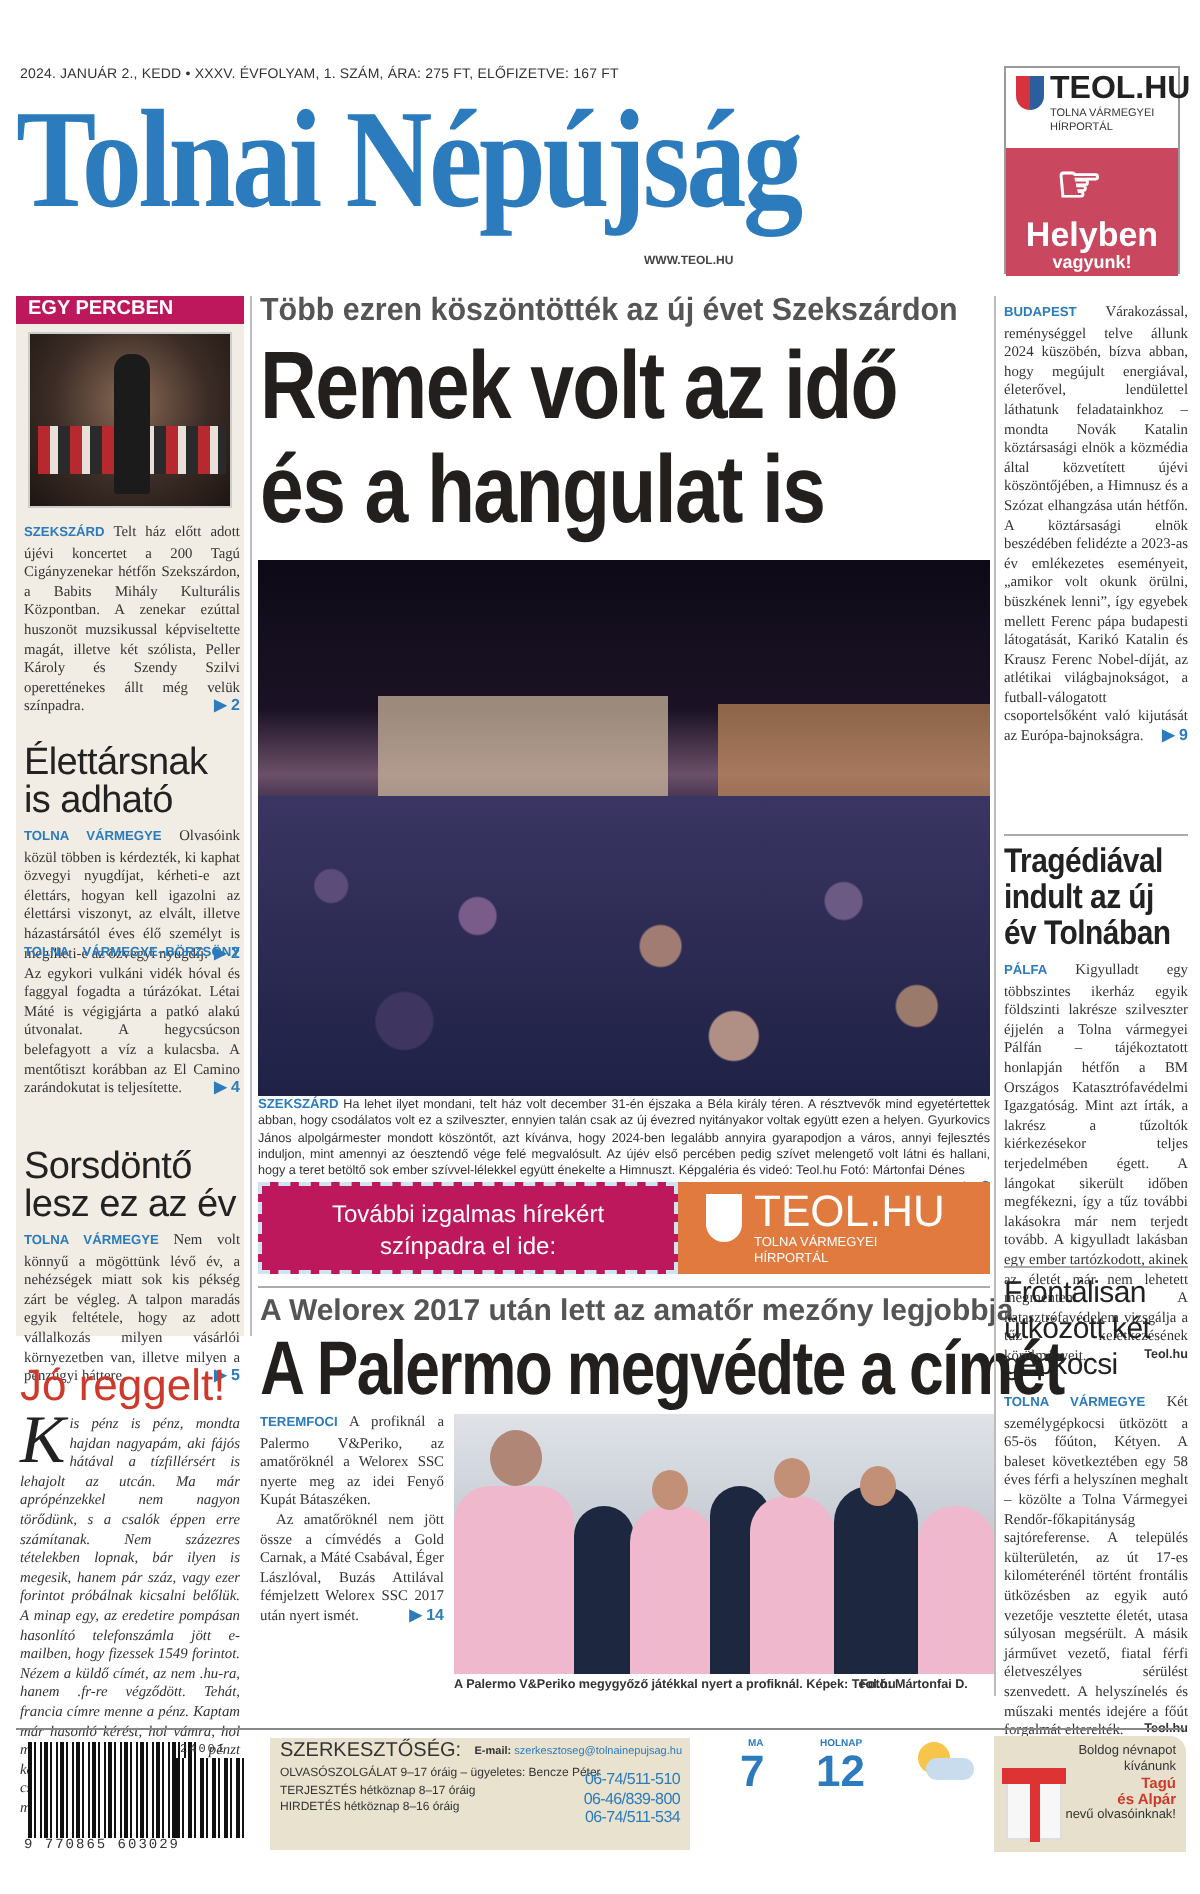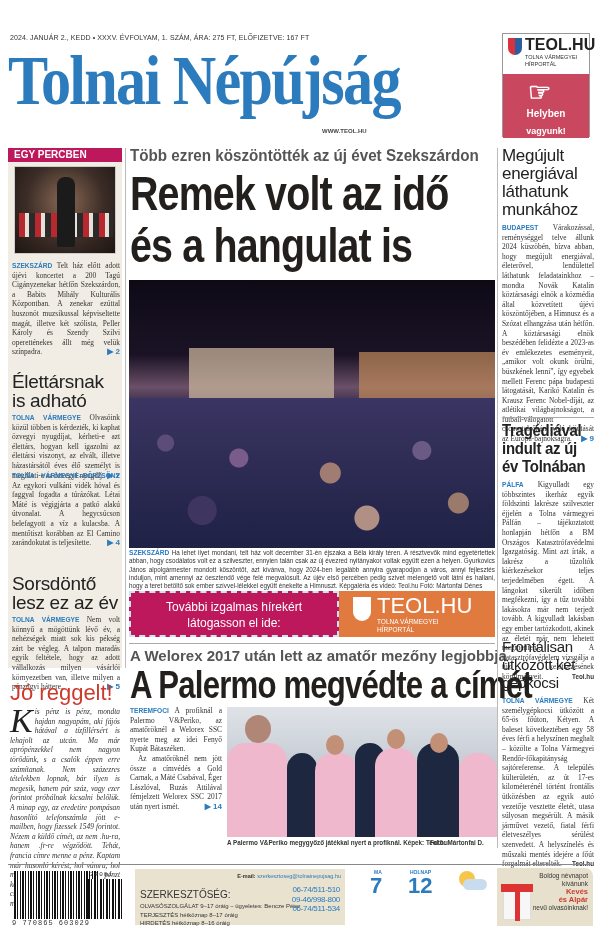--- a/index.html
+++ b/index.html
@@ -8,21 +8,21 @@
 .dateline{left:10px;top:34px;font-family:"Liberation Sans",sans-serif;font-size:7px;color:#333;letter-spacing:0.1px}
 .masthead{left:8px;top:40px;font-family:"Liberation Serif",serif;font-weight:bold;font-size:70px;color:#2b7bbd;letter-spacing:-2px;transform:scaleX(0.86);transform-origin:left top;line-height:82px;white-space:nowrap}
 .www{left:322px;top:128px;font-family:"Liberation Sans",sans-serif;font-size:6px;font-weight:bold;color:#444}
 .teol-box{left:502px;top:33px;width:88px;height:104px;border:1px solid #999;background:#fff}
 .teol-top{height:40px;position:relative;padding:3px 4px}
 .teol-shield{position:absolute;left:5px;top:4px;width:14px;height:17px;background:linear-gradient(90deg,#d7333f 50%,#2b5e9e 50%);border-radius:0 0 7px 7px}
 .teol-name{position:absolute;left:22px;top:2px;font-family:"Liberation Sans",sans-serif;font-weight:bold;font-size:16px;color:#222}
 .teol-sub{position:absolute;left:22px;top:20px;font-family:"Liberation Sans",sans-serif;font-size:5.5px;color:#333;line-height:7px}
 .teol-red{height:64px;background:#c9485f;position:relative;text-align:center;color:#fff;font-family:"Liberation Sans",sans-serif;font-weight:bold}
 .hand{position:absolute;left:25px;top:4px;font-size:26px;line-height:28px;color:#fff}
-.helyben{position:absolute;left:0;right:0;top:34px;font-size:10px}
+.helyben{position:absolute;left:0;right:0;top:34px;font-size:17px}
 .vagyunk{position:absolute;left:0;right:0;top:52px;font-size:9px}
 .sep-left{left:125px;top:148px;width:1px;height:520px;background:#bbb}
 .sep-right{left:497px;top:148px;width:1px;height:700px;background:#bbb}
 .leftcol{left:8px;top:148px;width:114px;height:520px;background:#f1ede4}
 .egy-percben{left:8px;top:148px;width:114px;height:14px;background:#be185d;color:#fff;font-family:"Liberation Sans",sans-serif;font-weight:bold;font-size:10px;padding-left:6px;line-height:14px}
 .photo1{left:14px;top:166px;width:102px;height:88px;background:radial-gradient(ellipse at 50% 40%,#8a6a55 0%,#3b2c26 55%,#1d1512 100%);border:1px solid #ccc}
 .ph-figure{position:absolute;left:42px;top:10px;width:18px;height:70px;background:#1b1b1b;border-radius:8px 8px 2px 2px}
 .ph-band{position:absolute;left:4px;top:46px;width:94px;height:24px;background:repeating-linear-gradient(90deg,#b8292f 0 6px,#e6e0d8 6px 10px,#2a2a2a 10px 16px)}
 .lhead{font-family:"Liberation Sans",sans-serif;color:#222;font-size:19px;line-height:19px;letter-spacing:-0.3px}
 .body-text{font-family:"Liberation Serif",serif;font-size:7.4px;line-height:9.6px;color:#333;text-align:justify}
@@ -48,21 +48,21 @@
 .dark{background:#1d2840}
 .cap2{font-family:"Liberation Sans",sans-serif;font-size:6.3px;font-weight:bold;color:#333}
 .jo{left:10px;top:680px;font-family:"Liberation Sans",sans-serif;color:#cd3a2c;font-size:22px}
 .jo-text{left:10px;top:707px;width:110px;font-style:italic;font-size:7.4px;line-height:9.6px;color:#333;text-align:justify}
 .dropcap{float:left;font-family:"Liberation Serif",serif;font-size:34px;line-height:28px;margin-right:2px;color:#222}
 .footer-line{left:8px;top:864px;width:584px;height:1px;background:#888}
 .barcode{left:14px;top:871px;width:85px;height:48px;background:repeating-linear-gradient(90deg,#111 0 2px,#fff 2px 3px,#111 3px 4px,#fff 4px 6px,#111 6px 7px,#fff 7px 8px)}
 .barcode2{left:88px;top:879px;width:34px;height:40px;background:repeating-linear-gradient(90deg,#111 0 2px,#fff 2px 3px,#111 3px 4px,#fff 4px 6px)}
 .bc-num{left:12px;top:919px;font-family:"Liberation Mono",monospace;font-size:7px;color:#333;letter-spacing:1px}
 .bc-num2{left:90px;top:871px;font-family:"Liberation Mono",monospace;font-size:6px;color:#333;letter-spacing:1px}
-.szerk{left:135px;top:869px;width:210px;height:56px;background:#e8e2cf;padding:20px 5px;font-family:"Liberation Sans",sans-serif}
+.szerk{left:135px;top:869px;width:210px;height:56px;background:#e8e2cf;padding:1px 5px;font-family:"Liberation Sans",sans-serif}
 .szerk-title{font-size:10px;color:#333}
 .szerk-email{position:absolute;right:4px;top:4px;font-size:5.5px;color:#333}
 .szerk-email span{color:#2b7bbd}
 .szerk-row{font-size:6px;color:#333;line-height:8.5px;white-space:nowrap}
 .szerk-phones{position:absolute;right:5px;top:13px;text-align:right;font-size:8px;color:#2b7bbd;line-height:9.5px;letter-spacing:-0.3px}
 .weather{left:350px;top:869px;width:145px;height:56px}
 .w-lbl{position:absolute;font-family:"Liberation Sans",sans-serif;font-weight:bold;color:#2b7bbd;font-size:5px}
 .w-num{position:absolute;font-family:"Liberation Sans",sans-serif;font-weight:bold;color:#2b7bbd;font-size:22px;line-height:22px}
 .sun{position:absolute;left:109px;top:2px;width:16px;height:16px;border-radius:50%;background:#f6c54a}
 .cloud{position:absolute;left:113px;top:10px;width:24px;height:11px;border-radius:8px;background:#c9dcee}
@@ -155,21 +155,21 @@
 </div>
 <div class="abs caption-main">
   <span class="kicker">SZEKSZÁRD</span>
   <span>Ha lehet ilyet mondani, telt ház volt december 31-én éjszaka a Béla király téren. A résztvevők mind egyetértettek abban, hogy csodálatos volt ez a szilveszter, ennyien talán csak az új évezred nyitányakor voltak együtt ezen a helyen. Gyurkovics János alpolgármester mondott köszöntőt, azt kívánva, hogy 2024-ben legalább annyira gyarapodjon a város, annyi fejlesztés induljon, mint amennyi az óesztendő vége felé megvalósult. Az újév első percében pedig szívet melengető volt látni és hallani, hogy a teret betöltő sok ember szívvel-lélekkel együtt énekelte a Himnuszt. Képgaléria és videó: Teol.hu Fotó: Mártonfai Dénes</span>
   <span class="pageref">▶ 3</span>
 </div>
 
 <div class="abs banner">
   <div class="banner-left">
     <div>További izgalmas hírekért</div>
-    <div>látogasson el ide:</div>
+    <div>színpadra el ide:</div>
   </div>
   <div class="banner-right">
     <div class="b-shield"></div>
     <div class="b-name">TEOL.HU</div>
     <div class="b-sub">
       <div>TOLNA VÁRMEGYEI</div>
       <div>HÍRPORTÁL</div>
     </div>
   </div>
 </div>
@@ -198,21 +198,20 @@
   <div class="pl-head" style="left:203px;top:26px"></div>
   <div class="player" style="left:232px;width:38px"></div>
 </div>
 <div class="abs cap2" style="left:227px;top:839px">A Palermo V&amp;Periko megygyőző játékkal nyert a profiknál. Képek: Teol.hu</div>
 <div class="abs cap2" style="left:430px;top:839px">Fotó: Mártonfai D.</div>
 
 <div class="abs sep-left"></div>
 <div class="abs sep-right"></div>
 
 <div class="abs" style="left:502px;top:147px;width:92px">
-  <div class="lhead" style="font-size:17px;line-height:18px">Megújult energiával láthatunk munkához</div>
   <div class="body-text" style="margin-top:4px">
     <span class="kicker">BUDAPEST</span>
     <span>Várakozással, reménységgel telve állunk 2024 küszöbén, bízva abban, hogy megújult energiával, életerővel, lendülettel láthatunk feladatainkhoz – mondta Novák Katalin köztársasági elnök a közmédia által közvetített újévi köszöntőjében, a Himnusz és a Szózat elhangzása után hétfőn. A köztársasági elnök beszédében felidézte a 2023-as év emlékezetes eseményeit, „amikor volt okunk örülni, büszkének lenni”, így egyebek mellett Ferenc pápa budapesti látogatását, Karikó Katalin és Krausz Ferenc Nobel-díját, az atlétikai világbajnokságot, a futball-válogatott csoportelsőként való kijutását az Európa-bajnokságra.</span>
     <span class="pageref">▶ 9</span>
   </div>
 </div>
 <div class="abs hr" style="left:502px;top:417px;width:92px"></div>
 
 <div class="abs" style="left:502px;top:422px;width:92px">
   <div class="lhead" style="font-size:17px;line-height:18px;font-weight:bold;transform:scaleX(0.88);transform-origin:left top;width:105px">Tragédiával indult az új év Tolnában</div>
@@ -245,34 +244,34 @@
     <b>E-mail:</b>
     <span>szerkesztoseg@tolnainepujsag.hu</span>
   </div>
   <div style="margin-top:2px">
     <div class="szerk-row">OLVASÓSZOLGÁLAT 9–17 óráig – ügyeletes: Bencze Péter</div>
     <div class="szerk-row">TERJESZTÉS hétköznap 8–17 óráig</div>
     <div class="szerk-row">HIRDETÉS hétköznap 8–16 óráig</div>
   </div>
   <div class="szerk-phones" style="top:16px">
     <div>06-74/511-510</div>
-    <div>09-46/998-800</div>
+    <div>06-46/839-800</div>
     <div>06-74/511-534</div>
   </div>
 </div>
 
 <div class="abs weather">
   <div class="w-lbl" style="left:24px;top:0">MA</div>
   <div class="w-num" style="left:20px;top:6px">7</div>
   <div class="w-lbl" style="left:60px;top:0">HOLNAP</div>
   <div class="w-num" style="left:58px;top:6px">12</div>
   <div class="sun"></div>
   <div class="cloud"></div>
 </div>
 
 <div class="abs nevnap">
   <div class="gift"></div>
   <div>Boldog névnapot</div>
   <div>kívánunk</div>
-  <div class="red">Kevés</div>
+  <div class="red">Tagú</div>
   <div class="red">és Alpár</div>
   <div>nevű olvasóinknak!</div>
 </div>
 
 </body></html>

